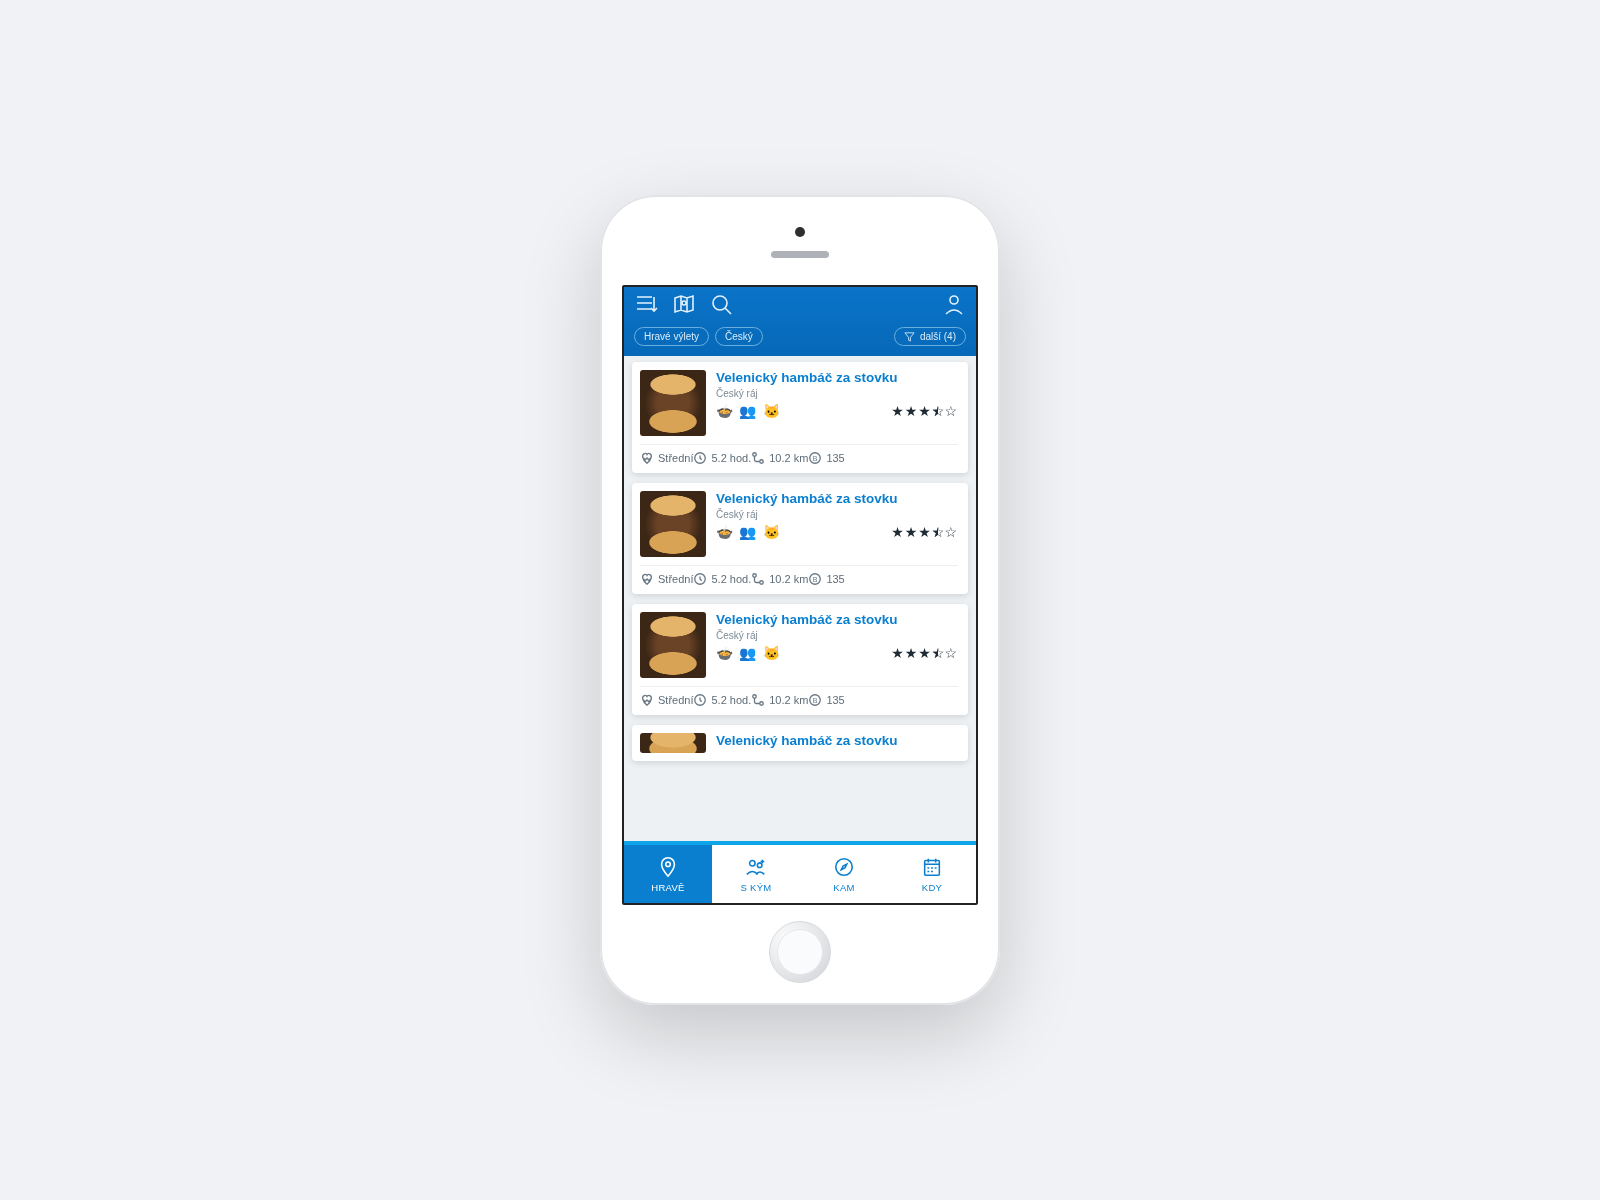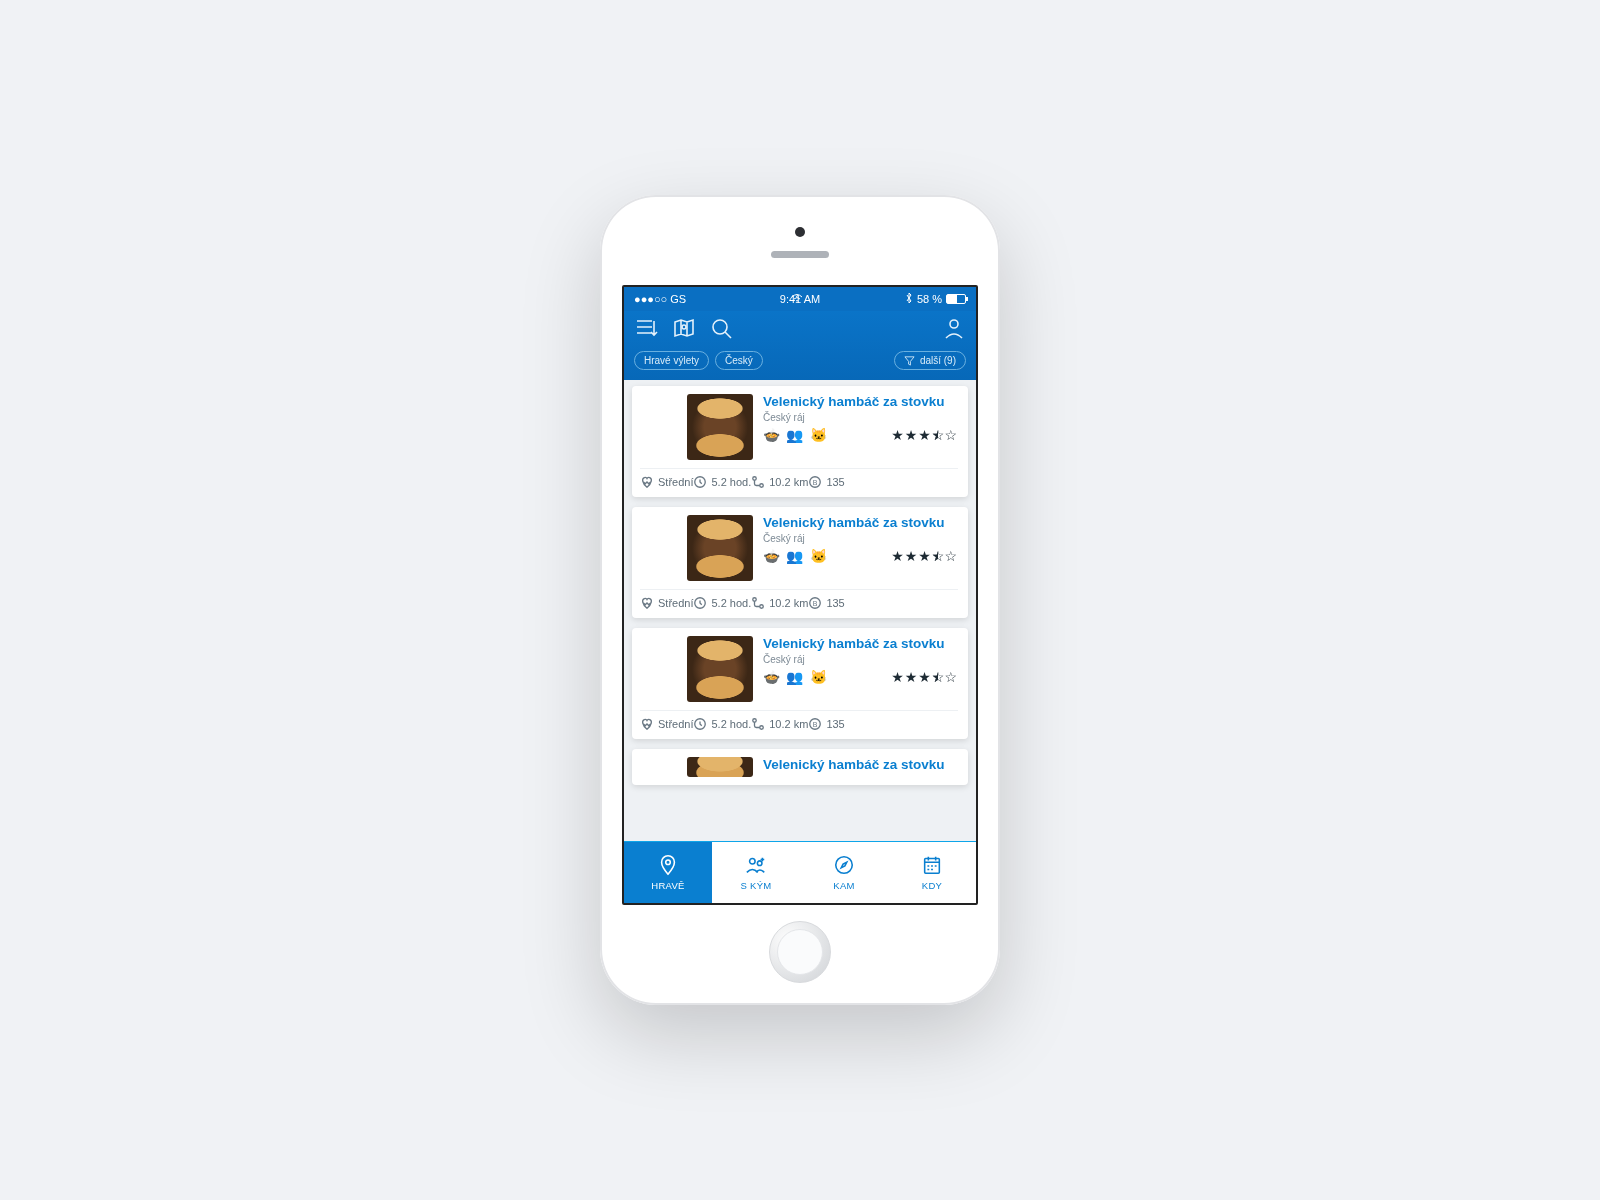--- a/index.html
+++ b/index.html
@@ -72,21 +72,21 @@
   }
   .chip.filter{display:flex;align-items:center;gap:5px;}
 
   
   .list{flex:1;overflow:hidden;padding:6px 8px 0 8px;}
   .card{
     background:#fff;border-radius:4px;margin-bottom:10px;
     box-shadow:0 2px 6px rgba(0,0,0,.12);
     padding:8px 10px 8px 8px;
   }
-  .ctop{display:flex;gap:10px;margin-left:47px;}
+  .ctop{display:flex;gap:10px;}
   .thumb{width:66px;height:66px;border-radius:3px;flex:0 0 auto;
     background:
       radial-gradient(ellipse 40px 18px at 50% 22%, #e3b46a 55%, transparent 58%),
       radial-gradient(ellipse 42px 20px at 50% 78%, #d9a356 55%, transparent 58%),
       radial-gradient(circle at 50% 50%, #6a4326 34%, #3c2716 60%),
       linear-gradient(#2a2116,#1c1510);
   }
   .cinfo{flex:1;min-width:0;}
   .ctitle{color:#0a7fd0;font-size:13.5px;font-weight:600;line-height:1.25;}
   .csub{color:#7d8a95;font-size:10px;margin-top:1px;}
@@ -101,60 +101,40 @@
   .cmeta{
     display:flex;align-items:center;
     border-top:1px solid #edf0f3;margin-top:8px;padding-top:6px;
     font-size:11px;color:#5e6c77;
   }
   .cmeta .m{display:flex;align-items:center;gap:4px;}
   .cmeta svg{stroke:#6a7884;fill:none;stroke-width:1.5;}
 
   
   .nav{
-    height:62px;background:#fff;border-top:1px solid #0ea5e9;
+    height:62px;background:#fff;border-top:4px solid #0ea5e9;
     display:flex;
   }
   .nav .tab{
     flex:1;display:flex;flex-direction:column;align-items:center;justify-content:center;
     gap:2px;font-size:9.5px;letter-spacing:.3px;color:#0a7fd0;
   }
   .nav .tab.active{background:#0a7fd0;color:#fff;}
   .nav svg{stroke:currentColor;fill:none;stroke-width:1.7;}
 
   .card.partial{margin-bottom:0;}
   .card.partial .ctop{align-items:flex-start;}
   .card.partial .thumb{height:20px;}
 </style>
 </head>
 <body>
 
 <div class="phone">
   <div class="screen">
 
-    <div class="statusbar" style="position:relative">
-      <span>●●●○○ GS</span>
-      <span style="margin-left:3px">
-        <svg width="12" height="10" viewBox="0 0 12 10">
-            <path d="M1 4 Q6 -1 11 4 M3 6 Q6 3 9 6 M5 8 Q6 7 7 8" stroke="#fff" fill="none"></path>
-          </svg>
-      </span>
-      <span class="mid">9:41 AM</span>
-      <span class="right">
-        <span>
-          <svg width="8" height="12" viewBox="0 0 8 12">
-              <path d="M2 3 L6 9 L4 11 L4 1 L6 3 L2 9" stroke="#fff" fill="none"></path>
-            </svg>
-        </span>
-        <span>58 %</span>
-        <span class="batt">
-            <i></i>
-          </span>
-      </span>
-    </div>
 
     <div class="appheader">
       <div class="hrow1">
         <div class="hicons">
           <span>
             <svg class="icn" width="24" height="22" viewBox="0 0 24 22">
                 <path d="M3 4 H18 M3 10 H18 M3 16 H18 M20 4 V18 M17 15 L20 18 L23 15"></path>
               </svg>
           </span>
           <span>
@@ -179,21 +159,21 @@
       </div>
       <div class="hrow2">
         <div class="chips">
           <span class="chip">Hravé výlety</span>
           <span class="chip">Český</span>
         </div>
         <span class="chip filter">
           <svg width="11" height="11" viewBox="0 0 12 12" stroke="#cfe6f7" fill="none">
               <path d="M1 2 H11 L7 7 V11 L5 10 V7 Z"></path>
             </svg>
-          <span>další (9)</span>
+          <span>další (4)</span>
         </span>
       </div>
     </div>
 
     <div class="list" id="list">
         <div class="card">
     <div class="ctop">
       <div class="thumb"></div>
       <div class="cinfo">
         <div class="ctitle">Velenický hambáč za stovku</div>

